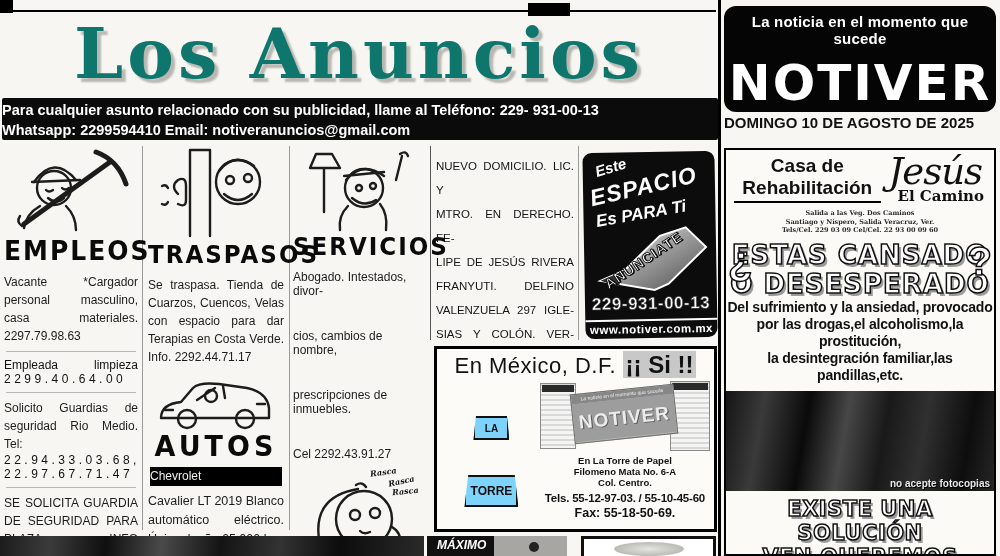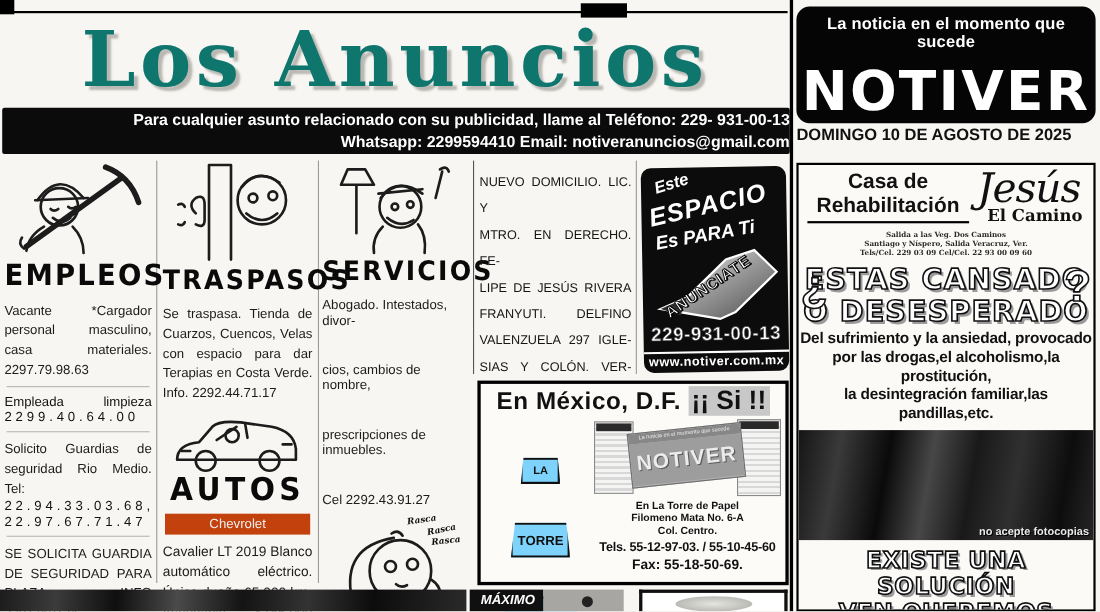--- a/index.html
+++ b/index.html
@@ -7,21 +7,21 @@
   .page { position:relative; width:1000px; height:556px; background:#f7f6f2; overflow:hidden; margin:0 auto; color:#111; }
 
   
   .scan-rule { position:absolute; left:0; top:10px; width:716px; height:2px; background:#000; }
   .scan-corner { position:absolute; left:0; top:0; width:13px; height:13px; background:#000; }
   .scan-block { position:absolute; left:528px; top:3px; width:42px; height:13px; background:#000; }
   .masthead-title { position:absolute; left:0; top:12px; width:718px; height:84px; text-align:center;
       font-family:"DejaVu Serif", serif; font-weight:900; font-size:70px; letter-spacing:4px; color:#0f766e;
       text-shadow:4px 4px 2px #b9b7b2; line-height:84px; }
   .contact-bar { position:absolute; left:2px; top:98px; width:716px; height:42px; background:#0b0b0b; color:#fff;
-      text-align:right; font-weight:bold; font-size:14.5px; line-height:20px; padding-top:2px; border-radius:2px; }
+      text-align:left; font-weight:bold; font-size:14.5px; line-height:20px; padding-top:2px; border-radius:2px; }
 
   .notiver-box { position:absolute; left:724px; top:6px; width:272px; height:106px; background:#050505; border-radius:12px;
       text-align:center; color:#fff; }
   .notiver-tagline { font-size:15px; font-weight:bold; padding-top:7px; letter-spacing:0.2px; }
   .notiver-brand { font-size:50px; font-weight:900; letter-spacing:2px; line-height:72px; font-family:"DejaVu Sans", sans-serif; }
   .edition-date { position:absolute; left:724px; top:114px; width:272px; text-align:left; font-weight:bold; font-size:15px; }
 
   
   .vdiv { position:absolute; top:146px; width:1px; background:#9a9a9a; }
   .page-div { position:absolute; left:718px; top:0; width:3px; height:556px; background:#000; }
@@ -52,21 +52,21 @@
   .esp-anunciate { position:absolute; top:100px; left:14px; color:#fff; font-weight:900; font-size:14px; letter-spacing:1px;
       transform:rotate(-33deg); -webkit-text-stroke:0.8px #000; text-shadow:1px 1px 0 #000; }
   .esp-phone { position:absolute; bottom:24px; width:100%; text-align:center; color:#fff; font-weight:900; font-size:17px;
       -webkit-text-stroke:0.6px #444; letter-spacing:0.5px; }
   .esp-web { position:absolute; bottom:0; width:100%; height:19px; border-top:2px solid #fff; color:#fff; font-weight:bold;
       font-size:11.5px; text-align:center; line-height:17px; letter-spacing:0.5px; }
 
   
   .mexico { position:absolute; left:434px; top:346px; width:283px; height:186px; background:#fcfbf8; border:3px solid #000; }
   .mex-header { text-align:center; padding-top:2px; height:30px; }
-  .mex-main { font-size:22px; font-weight:700; letter-spacing:0.5px; }
+  .mex-main { font-size:22px; font-weight:400; letter-spacing:0.5px; }
   .mex-yes { font-size:24px; font-weight:900; background:#c8c8c8; padding:0 3px; margin-left:2px; }
   .mex-body { display:flex; padding:2px 4px 0 6px; }
   .tower { width:98px; display:flex; flex-direction:column; align-items:center; }
   .tier { background:#7dd3fc; border:2px solid #101010; display:flex; align-items:center; justify-content:center;
       font-weight:800; clip-path:polygon(7% 0,93% 0,100% 100%,0 100%);margin-top:35px; }
   .mex-right { width:172px; position:relative; }
   .collage { position:relative; height:72px; }
   .mini-paper { position:absolute; background:repeating-linear-gradient(#d8d8d8,#d8d8d8 2px,#f4f4f2 2px,#f4f4f2 5px); border:1px solid #8a8a8a; }
   .mini-paper .ph { height:7px; background:#2a2a2a; margin:1px; }
   .notiver-clip { position:absolute; left:32px; top:8px; width:104px; height:50px; background:#b3b3b3; border:1px solid #6f6f6f; transform:rotate(-6deg); overflow:hidden; }
@@ -186,21 +186,21 @@
     <div class="adtext" style="margin-top:8px;">Se traspasa. Tienda de Cuarzos, Cuencos, Velas con espacio para dar Terapias en Costa Verde. Info. 2292.44.71.17</div>
     <svg class="cartoon" width="126" height="56" viewBox="0 0 126 56" style="margin-top:8px;">
       <path class="ln" d="M8 44 Q8 30 28 28 L40 14 Q46 8 66 10 L94 14 Q114 18 116 34 L116 44 Z"></path>
       <circle class="ln" cx="34" cy="45" r="9"></circle>
       <circle class="ln" cx="92" cy="45" r="9"></circle>
       <path class="ln" d="M44 26 L62 14 M70 12 L72 24"></path>
       <circle class="ln" cx="58" cy="22" r="6"></circle>
       <path class="ln" d="M12 36 h8 M104 30 h8"></path>
     </svg>
     <div class="brush" style="font-size:27px;letter-spacing:4px;">AUTOS</div>
-    <div style="background:#c2410c;color:#efefef;text-align:center;font-size:12px;line-height:19px;margin:6px 2px;">Chevrolet</div>
+    <div style="background:#000000;color:#efefef;font-size:12px;line-height:19px;margin:6px 2px;">Chevrolet</div>
     <div class="adtext" style="font-size:12.5px;">Cavalier LT 2019 Blanco automático eléctrico. Único dueño 65,000 km. Impecable $185,000 Cel: 2292.07.01.37</div>
   </div>
 
   <div class="col" style="left:293px;width:134px;">
     <svg class="cartoon" width="120" height="86" viewBox="0 0 120 86">
       <path class="ln" d="M24 66 L24 22 M10 22 H40 L32 8 H16 Z"></path>
       <circle class="ln" cx="64" cy="42" r="19"></circle>
       <path class="ln" d="M46 34 q16 -20 38 -4 M44 30 l40 -4"></path>
       <path class="ln" d="M56 42 a3 3 0 1 0 6 0 a3 3 0 1 0 -6 0 M70 40 a3 3 0 1 0 6 0 a3 3 0 1 0 -6 0"></path>
       <path class="ln" d="M52 52 q12 10 24 2"></path>

